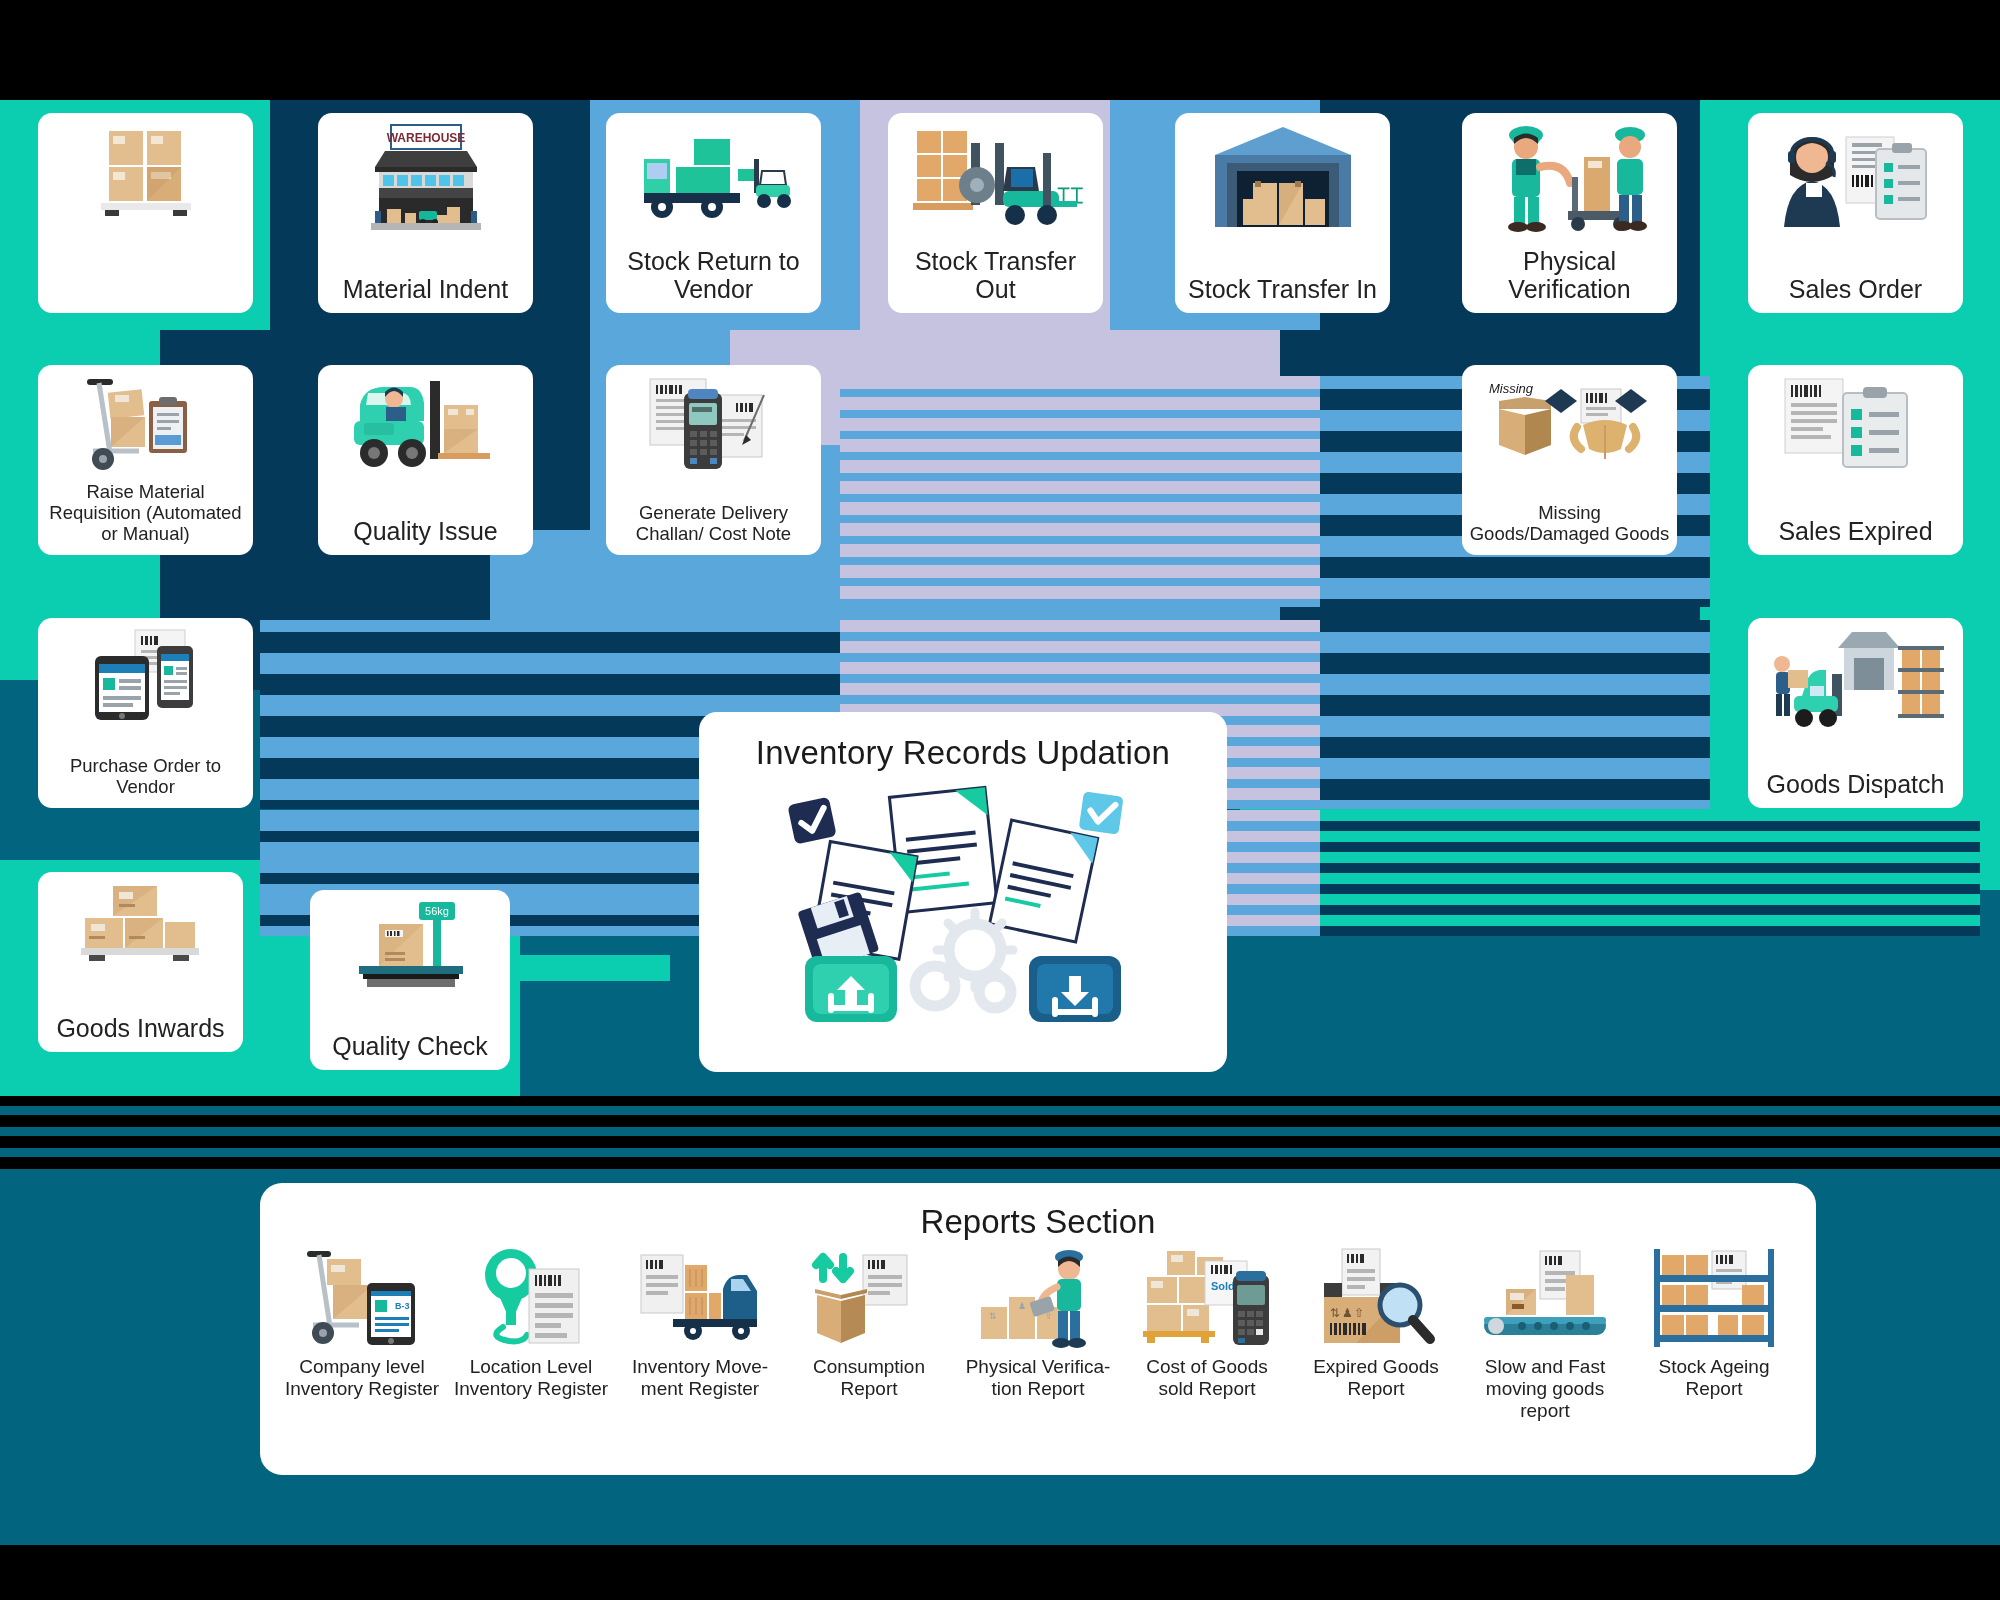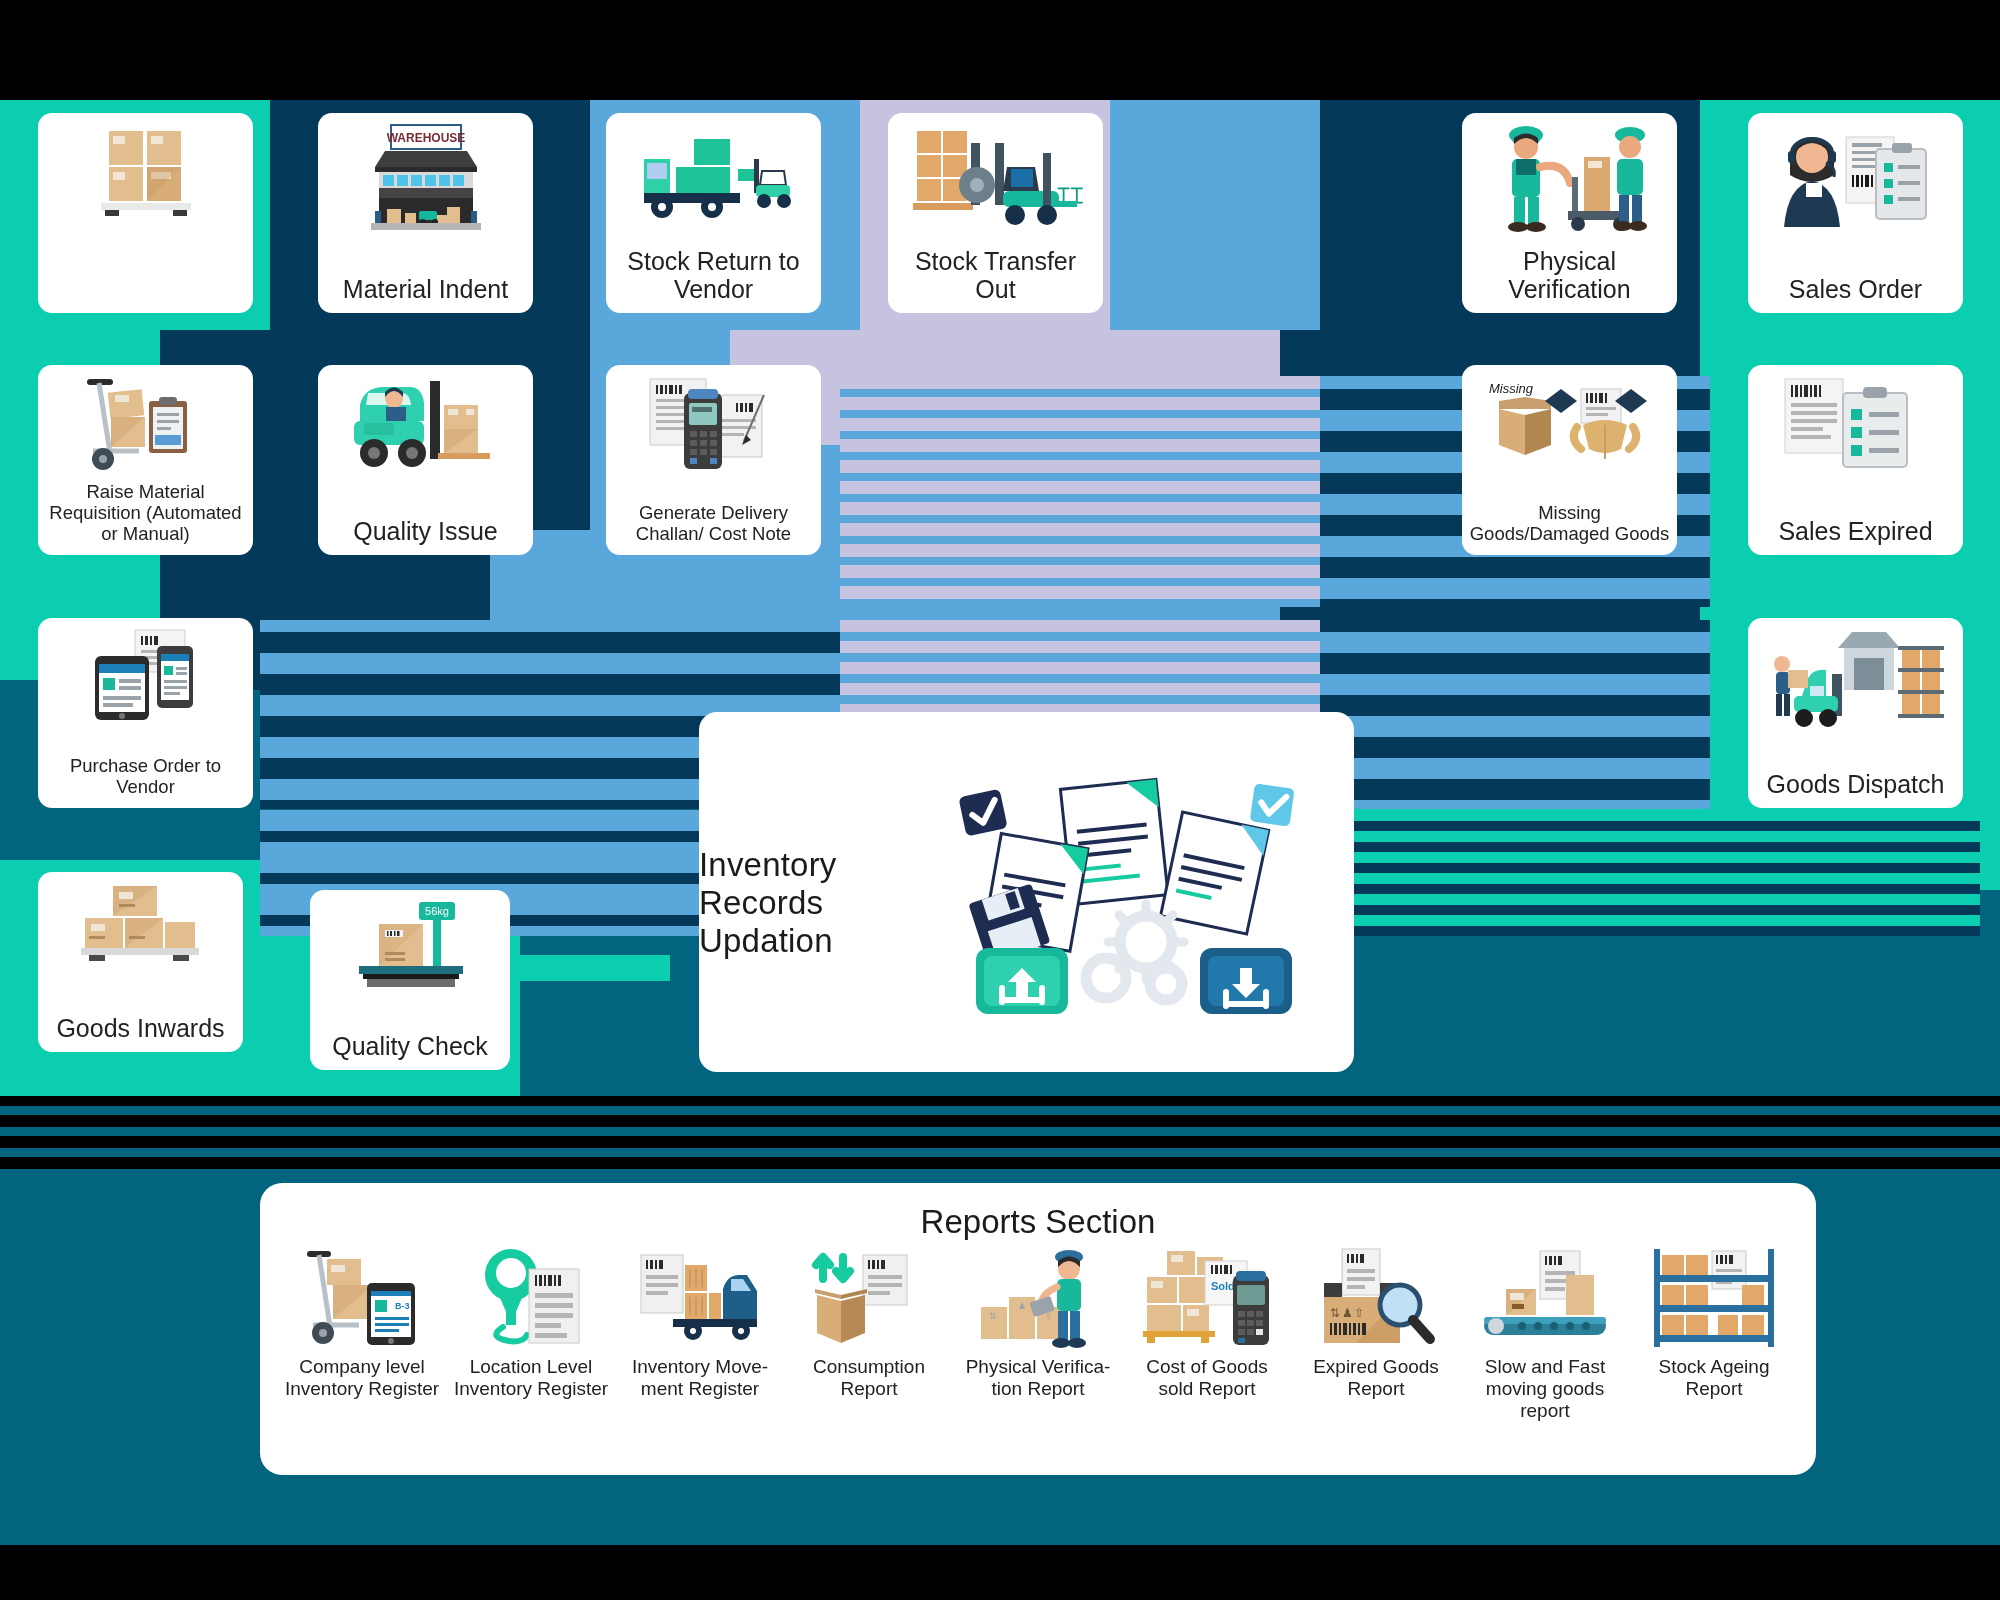--- a/index.html
+++ b/index.html
@@ -25,23 +25,23 @@
   }
   .card .art{flex:0 0 auto;display:flex;align-items:center;justify-content:center;}
   .card .cap{
     font-size:25px;line-height:1.13;color:#222;text-align:center;
     margin-top:auto;padding:0 2px 2px;width:100%;
   }
   .card.tall .cap{font-size:18.5px;}
 
   
   #center-card{
-    position:absolute;left:699px;top:712px;width:655px;height:360px;
+    position:absolute;left:699px;top:712px;width:528px;height:360px;
     background:#fff;border-radius:18px;z-index:60;
-    display:flex;flex-direction:row;align-items:center;
+    display:flex;flex-direction:column;align-items:center;
   }
   #center-card .title{font-size:33px;color:#1b1b1b;margin-top:22px;letter-spacing:.2px;}
   #center-card .art{margin-top:6px;}
 
   
   #reports-panel{
     position:absolute;left:260px;top:1183px;width:1556px;height:292px;
     background:#fff;border-radius:22px;z-index:60;
   }
   #reports-panel .rtitle{
@@ -348,20 +348,40 @@
         <rect x="132" y="30" width="8" height="54" fill="#3f5360"></rect>
         <text x="146" y="80" font-size="22" font-weight="bold" fill="#0e9c7f" font-family="Liberation Sans, sans-serif">⌶⌶</text>
         <rect x="140" y="78" width="26" height="6" fill="#17b89c"></rect>
         <circle cx="104" cy="92" r="10" fill="#17304a"></circle>
           <circle cx="136" cy="92" r="10" fill="#17304a"></circle>
       </svg>
     </div>
     <div class="cap">Stock Transfer Out</div>
   </div>
 
+  <div class="card" style="left:1175px;top:113px;width:215px;height:200px;">
+    <div class="art">
+      <svg width="148" height="110" viewBox="0 0 148 110">
+        <polygon points="6,32 74,4 142,32 142,44 6,44" fill="#5f9fd0"></polygon>
+        <rect x="6" y="32" width="136" height="72" fill="#4a7ba6"></rect>
+        <rect x="18" y="40" width="112" height="64" fill="#3b5b76"></rect>
+        <rect x="28" y="48" width="92" height="56" fill="#0e2132"></rect>
+        <g fill="#e2bd8e">
+          <rect x="44" y="60" width="24" height="42"></rect>
+            <rect x="70" y="60" width="24" height="42"></rect>
+          <rect x="96" y="76" width="20" height="26"></rect>
+            <rect x="34" y="76" width="12" height="26"></rect>
+        </g>
+        <polygon points="70,60 94,60 70,102" fill="#c99b66" opacity=".4"></polygon>
+        <rect x="46" y="58" width="6" height="6" fill="#9d7a4e"></rect>
+          <rect x="86" y="58" width="6" height="6" fill="#9d7a4e"></rect>
+      </svg>
+    </div>
+    <div class="cap">Stock Transfer In</div>
+  </div>
 
   <div class="card" style="left:1462px;top:113px;width:215px;height:200px;">
     <div class="art">
       <svg width="160" height="110" viewBox="0 0 160 110">
         <ellipse cx="36" cy="12" rx="17" ry="9" fill="#17b89c"></ellipse>
           <rect x="22" y="10" width="28" height="11" rx="5" fill="#17b89c"></rect>
         <circle cx="36" cy="24" r="12" fill="#e9a87e"></circle>
           <path d="M24 21 q12 -12 24 0 v-6 q-12 -9 -24 0 Z" fill="#2b2b2b"></path>
         <rect x="22" y="36" width="28" height="38" rx="5" fill="#17b89c"></rect>
         <rect x="26" y="36" width="20" height="16" fill="#0e6f6a"></rect>

